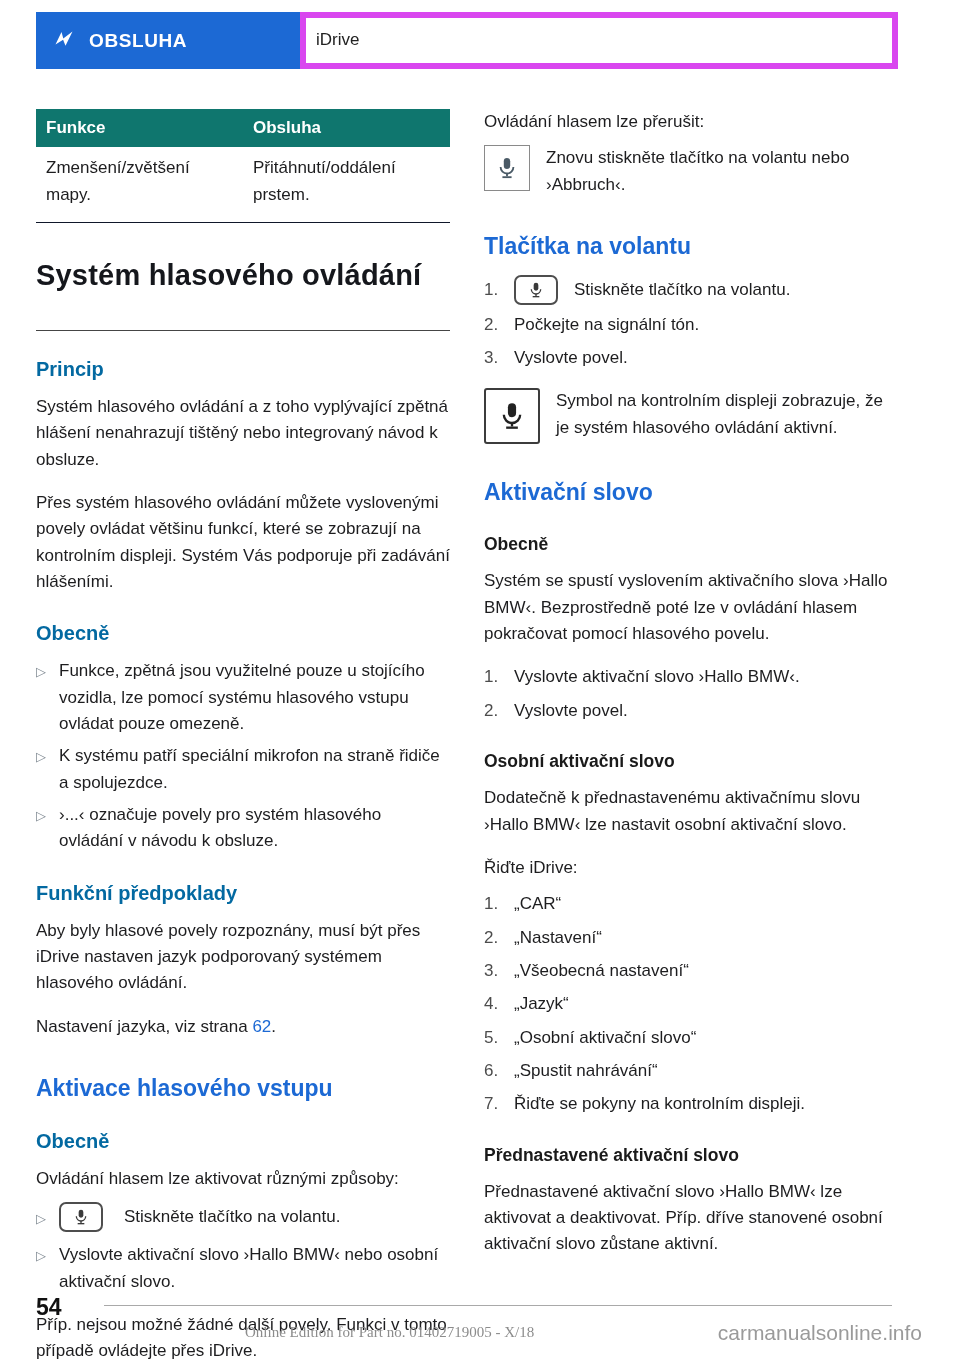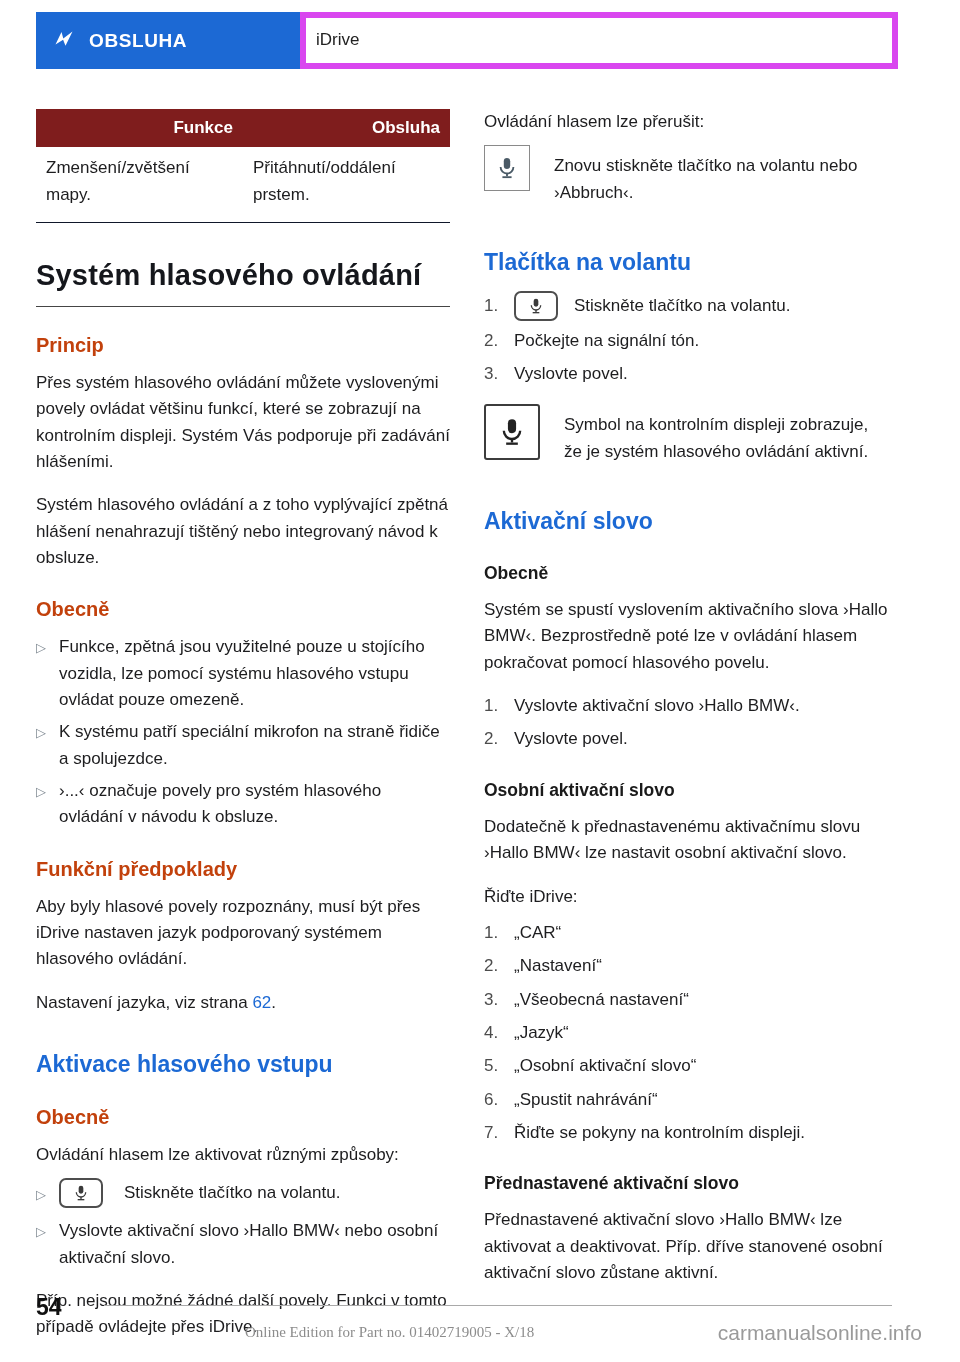--- a/index.html
+++ b/index.html
@@ -27,35 +27,35 @@
   
   .columns { display:flex; gap:34px; margin:40px 62px 0 36px; }
   .col { width:414px; flex:0 0 414px; }
 
   p { margin:0 0 17px; }
   .tight { margin-bottom:10px; }
 
   
   .spec-table { width:100%; border-collapse:collapse; margin:0 0 30px; }
   .spec-table th {
-    background:#7f1d1d; color:#fff; font-weight:bold; text-align:right;
+    background:#0f766e; color:#fff; font-weight:bold; text-align:left;
     padding:6px 10px; width:50%; font-size:17px;
   }
   .spec-table td {
     padding:8px 10px 14px; vertical-align:top;
     border-bottom:1px solid #0f172a;
   }
 
   
   h1 {
     font-size:29px; font-weight:bold; color:#15171c; letter-spacing:.2px;
-    padding-bottom:8px; border-bottom:1px solid #454545; margin:6px 0 26px;
+    padding-bottom:32px; border-bottom:1px solid #454545; margin:6px 0 26px;
   }
   .h-sec  { font-size:23px; font-weight:bold; color:#1c69d4; margin:34px 0 14px; line-height:1.25; }
-  .h-sub  { font-size:20px; font-weight:bold; color:#c2410c; margin:26px 0 12px; line-height:1.25; }
+  .h-sub  { font-size:20px; font-weight:bold; color:#0369a1; margin:26px 0 12px; line-height:1.25; }
   .h-bold { font-size:17.5px; font-weight:bold; color:#1a1a1a; margin:24px 0 10px; }
 
   
   .bullets { list-style:none; margin:0 0 17px; }
   .bullets li { display:flex; gap:11px; margin-bottom:6px; }
   .bullets li.icon-li { align-items:center; margin:4px 0 10px; }
   .tri { color:#7e8891; font-size:13px; padding-top:4px; flex:0 0 12px; }
 
   
   ol.steps { list-style:none; counter-reset:step; margin:0 0 17px; }
@@ -74,21 +74,21 @@
   }
 
   
   .note { display:flex; gap:16px; margin:4px 0 20px; align-items:flex-start; }
   .note-icon {
     flex:0 0 auto; width:46px; height:46px;
     border:1px solid #8a8a8a; background:#fff;
     display:flex; align-items:center; justify-content:center;
   }
   .note-icon.big { width:56px; height:56px; border:2px solid #3c3c3c; border-radius:3px; }
-  .note .note-text { margin:8px; padding-top:0; }
+  .note .note-text { margin:0; padding-top:0; }
 
   .link { color:#1c69d4; text-decoration:none; cursor:pointer; }
 
   
   .footer-pageno { position:absolute; left:36px; bottom:36px; font-size:23px; font-weight:bold; color:#111; }
   .footer-rule   { position:absolute; left:104px; right:68px; bottom:56px; border-top:1px solid #a9a9a9; }
   .footer-edition{ position:absolute; left:245px; bottom:18px; color:#8c8c8c; font-size:15px;font-family:Liberation Serif, serif; }
   .footer-watermark{ position:absolute; right:38px; bottom:12px; color:#9a9a9a; font-size:21px; }
 </style>
 </head>
@@ -125,22 +125,22 @@
           <tr>
             <td>Zmenšení/zvětšení mapy.</td>
             <td>Přitáhnutí/oddálení prstem.</td>
           </tr>
         </tbody>
       </table>
 
       <h1>Systém hlasového ovládání</h1>
 
       <h3 class="h-sub">Princip</h3>
+      <p>Systém hlasového ovládání a z toho vyplývající zpětná hlášení nenahrazují tištěný nebo integrovaný návod k obsluze.</p>
       <p>Přes systém hlasového ovládání můžete vyslovenými povely ovládat většinu funkcí, které se zobrazují na kontrolním displeji. Systém Vás podporuje při zadávání hlášeními.</p>
-      <p>Systém hlasového ovládání a z toho vyplývající zpětná hlášení nenahrazují tištěný nebo integrovaný návod k obsluze.</p>
 
       <h3 class="h-sub">Obecně</h3>
       <ul class="bullets">
         <li>
           <span class="tri">▷</span>
           <span>Funkce, zpětná jsou využitelné pouze u stojícího vozidla, lze pomocí systému hlasového vstupu ovládat pouze omezeně.</span>
         </li>
         <li>
           <span class="tri">▷</span>
           <span>K systému patří speciální mikrofon na straně řidiče a spolujezdce.</span>

